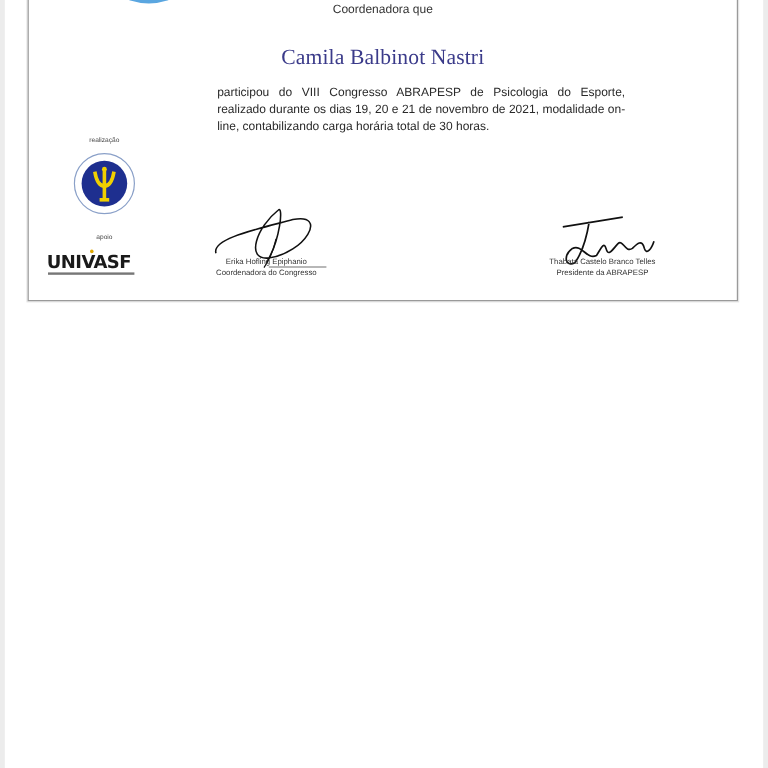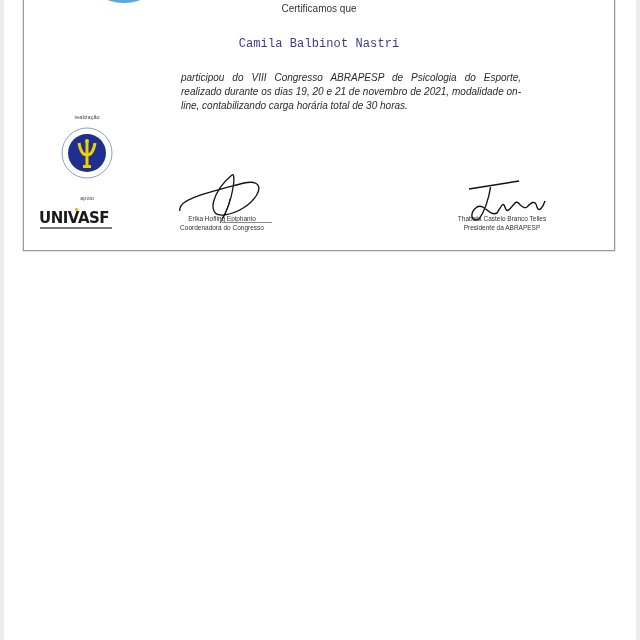--- a/index.html
+++ b/index.html
@@ -17,26 +17,26 @@
     }
     .logo-top {
       position: absolute; left: 60px; top: -40px; width: 80px; height: 50px;
     }
     .certify {
       position: absolute; left: 0; width: 100%; top: 6px; text-align: center;
       font-size: 10px; color: #333;
     }
     .name {
       position: absolute; left: 0; width: 100%; top: 40px; text-align: center;
-      font-family: Liberation Mono, monospace;
-      font-size: 12px; color: #3b3b8a; letter-spacing: 0.1px;
+      font-family: Liberation Serif, serif;
+      font-size: 18px; color: #3b3b8a; letter-spacing: 0.1px;
     }
     .body-text {
       position: absolute; left: 157px; top: 74px; width: 340px;
-      font-size: 10px; color: #2a2a2a; line-height: 14px; text-align: justify; font-style: italic;
+      font-size: 10px; color: #2a2a2a; line-height: 14px; text-align: justify;
     }
     .realizacao-label {
       position: absolute; left: 48px; top: 117px; width: 30px; text-align: center;
       font-size: 5.5px; color: #444;
     }
     .abrapesp-logo { position: absolute; left: 37px; top: 130px; width: 52px; height: 52px; }
     .apoio-label {
       position: absolute; left: 48px; top: 198px; width: 30px; text-align: center;
       font-size: 5.5px; color: #444;
     }
@@ -83,21 +83,21 @@
 <div class="edge-right"></div>
 
 <div class="cert">
 
   <svg class="logo-top" viewBox="0 0 80 50">
     <ellipse cx="40" cy="16" rx="38" ry="30" fill="#5aa6e0"></ellipse>
     <ellipse cx="40" cy="10" rx="32" ry="26" fill="#1f4fa8"></ellipse>
     <rect x="0" y="0" width="80" height="36" fill="#ffffff" opacity="0"></rect>
   </svg>
 
-  <div class="certify">Certificamos que</div>
+  <div class="certify">Coordenadora que</div>
   <div class="name">Camila Balbinot Nastri</div>
   <div class="body-text">participou do VIII Congresso ABRAPESP de Psicologia do Esporte, realizado durante os dias 19, 20 e 21 de novembro de 2021, modalidade on-line, contabilizando carga horária total de 30 horas.</div>
 
   <div class="realizacao-label">realização</div>
   <svg class="abrapesp-logo" viewBox="0 0 52 52">
     <circle cx="26" cy="26" r="25" fill="#ffffff" stroke="#8aa0c8" stroke-width="1"></circle>
     <circle cx="26" cy="26" r="19" fill="#1e2f8f"></circle>
     <path d="M26 14 L26 40 M18 16 Q20 28 26 28 Q32 28 34 16" stroke="#f0d000" stroke-width="3" fill="none"></path>
     <rect x="22" y="38" width="8" height="3" fill="#f0d000"></rect>
     <circle cx="26" cy="14" r="2" fill="#f0d000"></circle>

